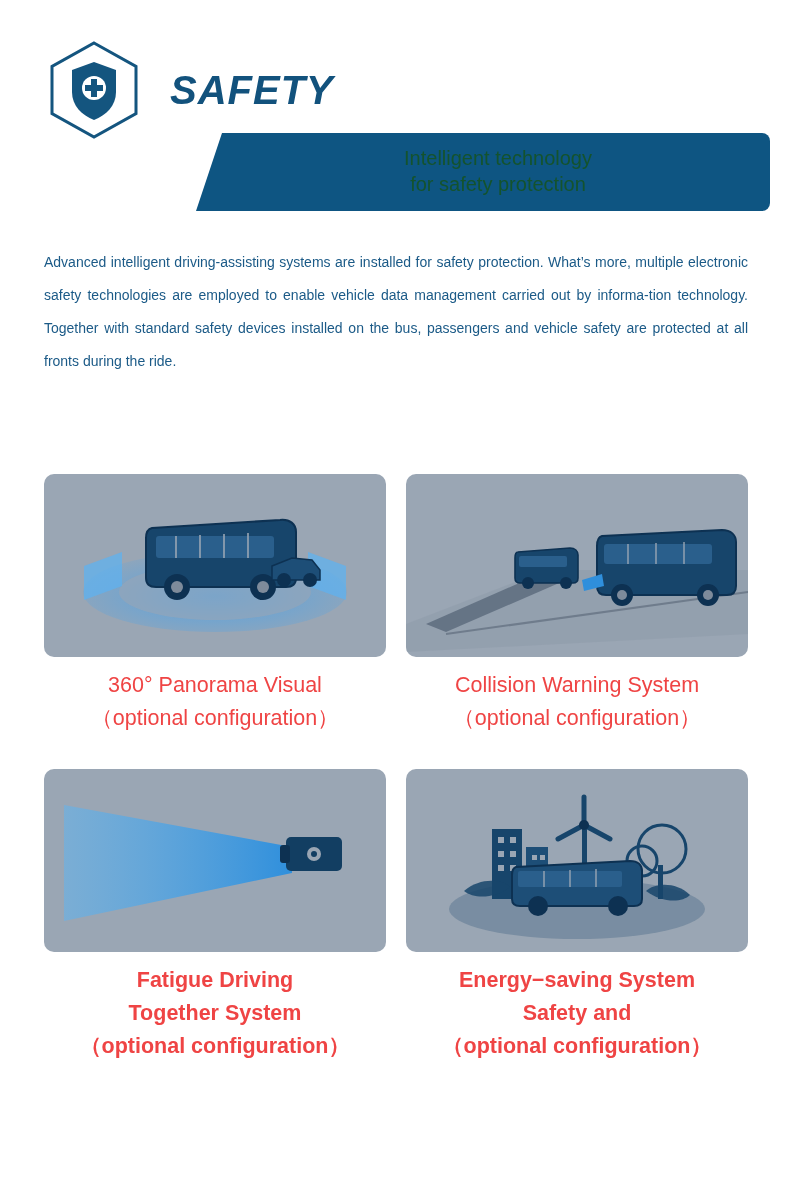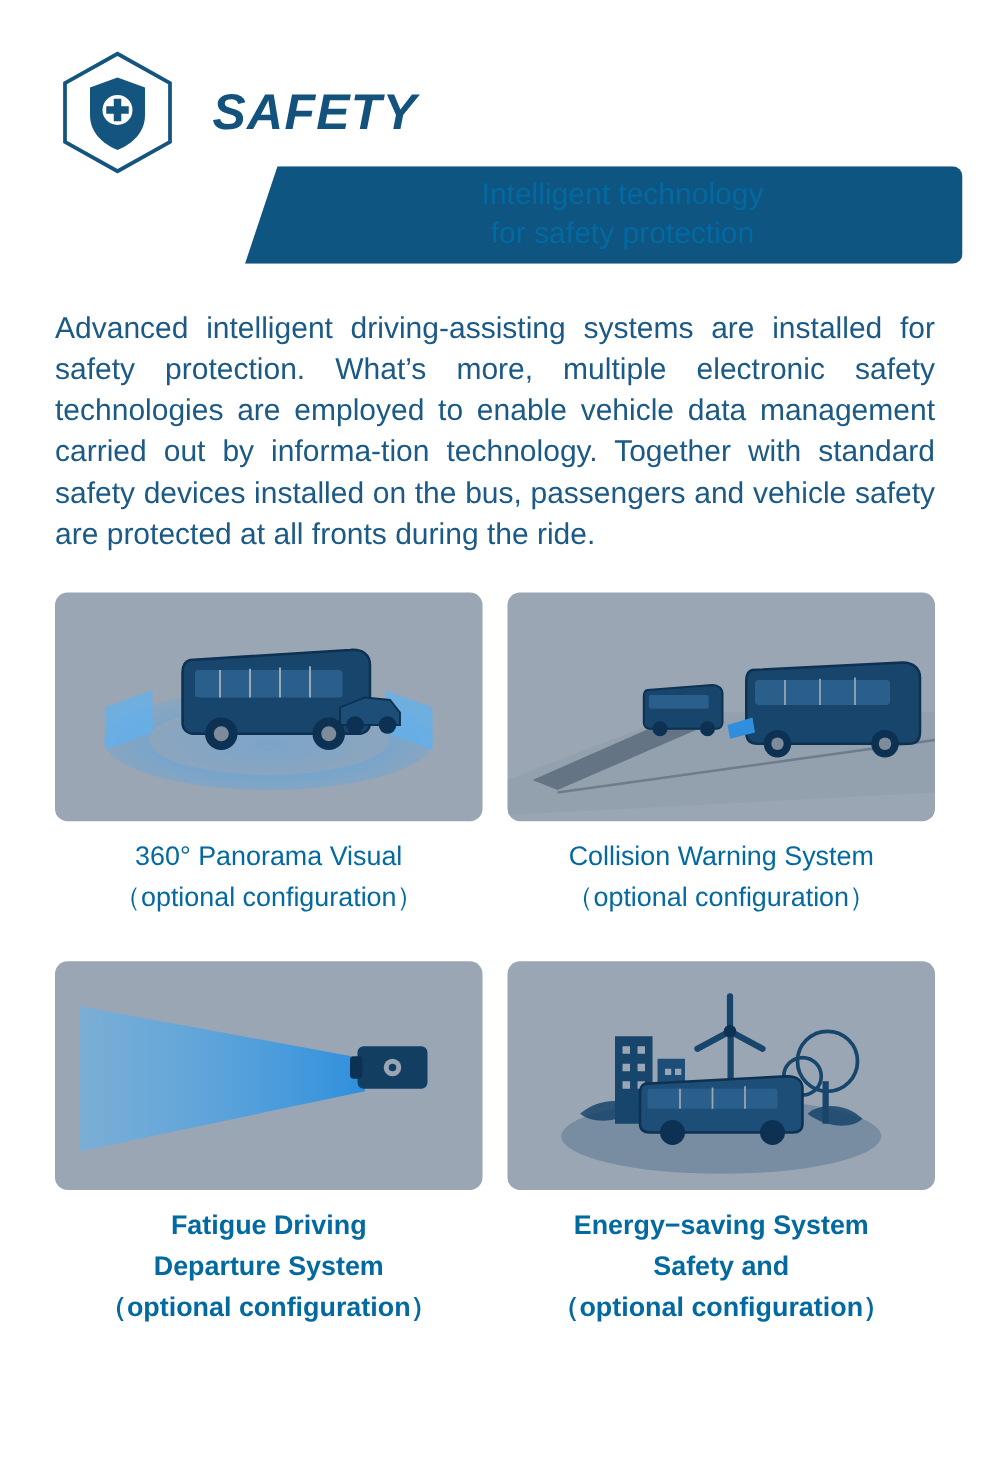--- a/index.html
+++ b/index.html
@@ -57,36 +57,36 @@
     position: absolute;
     inset: 0;
   }
   .banner-text {
     position: absolute;
     inset: 0;
     display: flex;
     flex-direction: column;
     align-items: center;
     justify-content: center;
-    color: #0369a1;
-    font-size: 24px;
+    color: #14532d;
+    font-size: 20px;
     line-height: 1.28;
     text-align: center;
     padding-left: 30px;
     box-sizing: border-box;
   }
   .banner-text span { display: block; }
 
   
   .intro {
     position: absolute;
     top: 246px;
     left: 44px;
     width: 704px;
-    font-size: 24px;
+    font-size: 14px;
     line-height: 33px;
     color: #1b5a87;
     text-align: justify;
     text-justify: inter-word;
   }
   .intro p { margin: 0; }
 
   
   .grid {
     position: absolute;
@@ -107,21 +107,21 @@
     background: #9aa6b4;
     border-radius: 10px;
     position: relative;
     overflow: hidden;
   }
   .caption {
     margin-top: 12px;
     text-align: center;
     font-size: 21.5px;
     line-height: 33px;
-    color: #0369a1;
+    color: #ef4444;
   }
   .caption .line { display: block; }
   .card.row2 { margin-top: 34px; font-weight: bold; }
 
   svg { display: block; }
 </style>
 </head>
 <body>
 
 <div class="page">
@@ -241,21 +241,21 @@
           </defs>
           <path d="M248 78 L248 104 L20 152 L20 36 Z" fill="url(#beam)"></path>
           <rect x="242" y="68" width="56" height="34" rx="5" fill="#123e62"></rect>
           <rect x="236" y="76" width="10" height="18" rx="3" fill="#0d3152"></rect>
           <circle cx="270" cy="85" r="7" fill="#9aa6b4"></circle>
           <circle cx="270" cy="85" r="3" fill="#123e62"></circle>
         </svg>
       </div>
       <div class="caption">
         <span class="line">Fatigue Driving</span>
-        <span class="line">Departure System</span>
+        <span class="line">Together System</span>
         <span class="line">（optional configuration）</span>
       </div>
     </div>
 
     <div class="card row2">
       <div class="thumb">
         <svg width="342" height="183" viewBox="0 0 342 183">
 
           <ellipse cx="171" cy="140" rx="128" ry="30" fill="#17456b" opacity="0.25"></ellipse>
 

